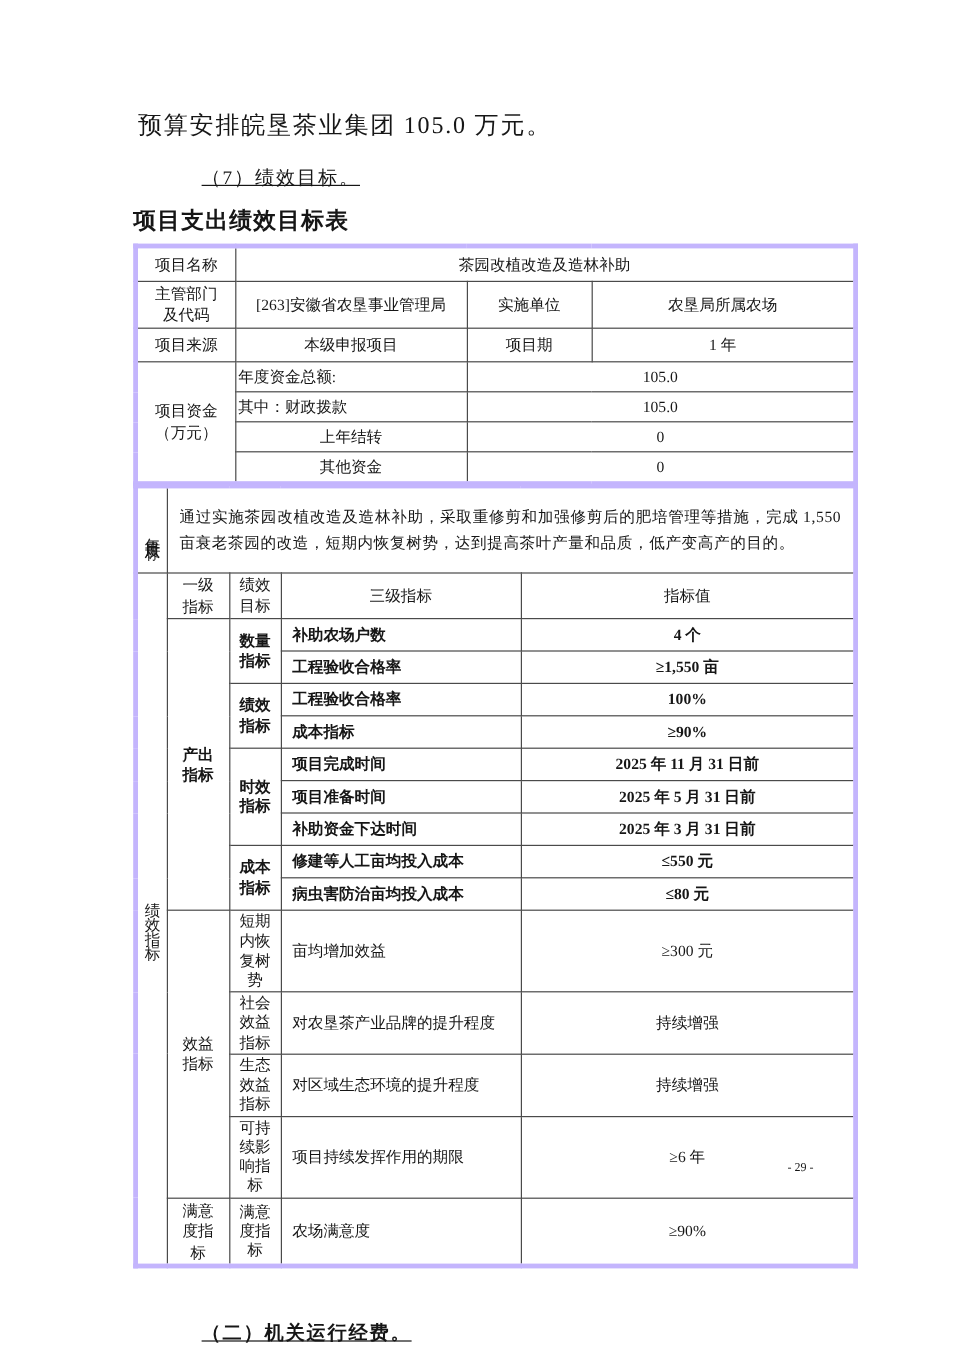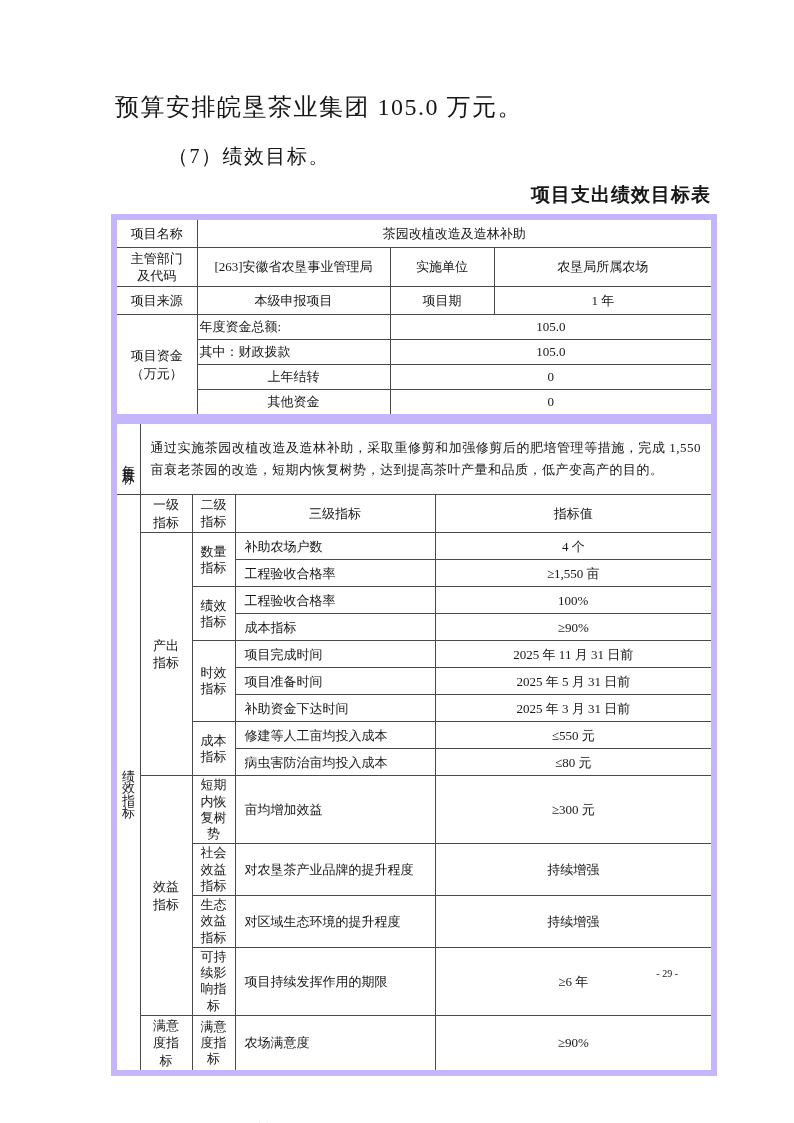--- a/index.html
+++ b/index.html
@@ -8,52 +8,53 @@
     background: #ffffff;
     position: relative;
     overflow: hidden;
     font-family: "Liberation Serif", "DejaVu Serif", serif;
     color: #161616;
   }
   .page { padding-top: 92px; }
 
   .intro {
     margin: 0 70px 0 115px;
-    font-size: 24px;
+    font-size: 20px;
     letter-spacing: 1.5px;
     line-height: 1.3;
   }
   .section-head {
     margin: 20px 70px 0 168px;
-    font-size: 20px;
+    font-size: 16px;
     letter-spacing: 1.5px;
+    text-decoration: underline;
   }
   .section-head.bold { font-weight: bold; margin-top: 44px; }
 
   .table-title {
     width: 600px; margin: 12px 0 0 111px;
-    text-align: right;
+    text-align: left;
     font-family: Liberation Sans, sans-serif;
     font-weight: bold;
     font-size: 19px;
     letter-spacing: 1px;
   }
   .table-subtitle {
     width: 600px; margin: 2px 0 0 111px;
     text-align: center;
     font-size: 12px;
     letter-spacing: 1px;
   }
 
   table.doc {
     border-collapse: collapse;
     table-layout: fixed;
     width: 600px;
     margin-left: 111px;
-    border: 6px solid #c4b5fd;
+    border: 4px solid #c4b5fd;
   }
   table.doc.t1 { margin-top: 6px; }
   table.doc.t2 { margin-top: -2px; }
   table.doc td {
     border: 1px solid #4a4a4a;
     font-size: 13px;
     text-align: center;
     vertical-align: middle;
     padding: 1px 2px;
     word-break: break-all;
@@ -64,21 +65,21 @@
   .t1 tr.r-name td { height: 25px; }
   .t1 tr.r-dept td { height: 36px; }
   .t1 tr.r-src  td { height: 25px; }
   .t1 tr.r-fund td { height: 22px; }
   .t1 td.lbl-col { padding: 1px 12px; }
   .t1 td.fund-lbl-left { text-align: left; }
 
   
   .t2 tr.r-goal td { height: 58px; }
   .t2 tr.r-head td { height: 32px; }
-  .t2 tr.r-s    td { height: 24px; }
+  .t2 tr.r-s    td { height: 24px; font-weight: bold; }
   .t2 tr.r-eco  td { height: 36px; }
   .t2 tr.r-soc  td { height: 42px; }
   .t2 tr.r-grn  td { height: 38px; }
   .t2 tr.r-sus  td { height: 44px; }
   .t2 tr.r-sat  td { height: 36px; }
 
   td.vert {
     writing-mode: vertical-rl;
     text-orientation: upright;
     letter-spacing: 2px;
@@ -167,21 +168,21 @@
         <col style="width:279px">
       </colgroup>
     <tbody>
         <tr class="r-goal">
       <td class="vert">年度目标</td>
       <td class="goal-text" colspan="4">通过实施茶园改植改造及造林补助，采取重修剪和加强修剪后的肥培管理等措施，完成 1,550 亩衰老茶园的改造，短期内恢复树势，达到提高茶叶产量和品质，低产变高产的目的。</td>
     </tr>
     <tr class="r-head">
       <td class="vert side" rowspan="15">绩效指标</td>
       <td class="l1">一级指标</td>
-      <td class="l2">二级指标</td>
+      <td class="l2">绩效目标</td>
       <td>三级指标</td>
       <td>指标值</td>
     </tr>
     <tr class="r-s">
       <td class="l1" rowspan="9">产出指标</td>
       <td class="l2" rowspan="2">数量指标</td>
       <td class="ind-name">补助农场户数</td>
       <td>4 个</td>
     </tr>
     <tr class="r-s">

